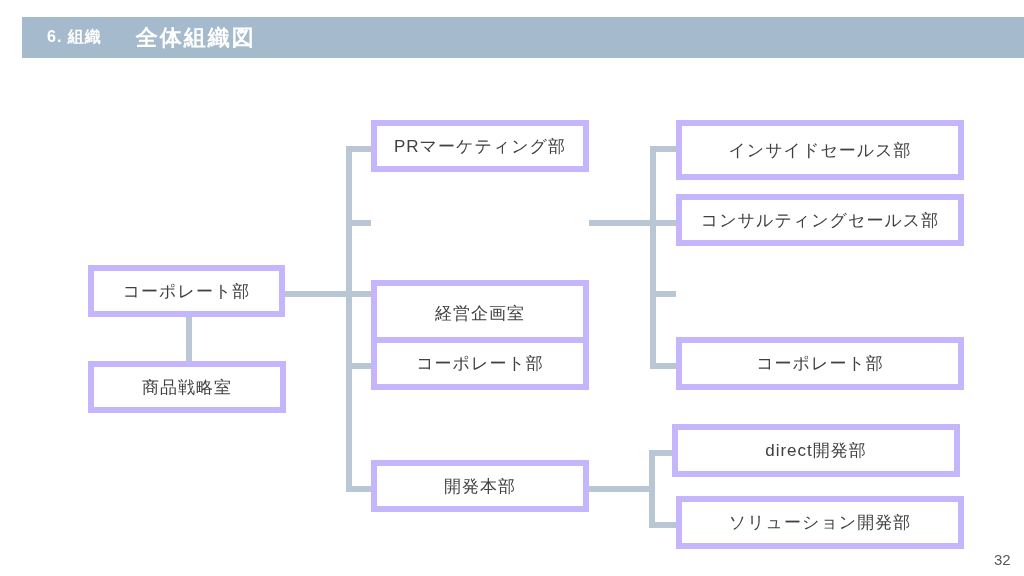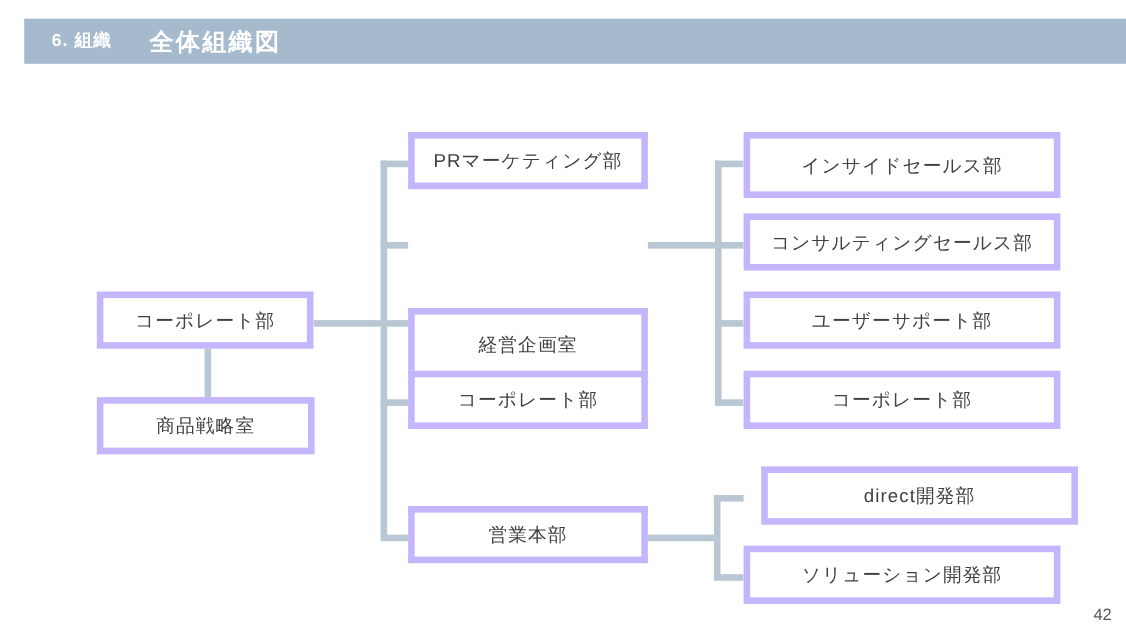--- a/index.html
+++ b/index.html
@@ -62,24 +62,23 @@
   <div class="line" style="left:635px;top:436px;width:1px;height:73px"></div>
   <div class="line" style="left:635px;top:436px;width:27px;height:1px"></div>
   <div class="line" style="left:635px;top:508px;width:27px;height:1px"></div>
 
   <div class="node" style="left:74px;top:251px;width:197px;height:52px">コーポレート部</div>
   <div class="node" style="left:74px;top:347px;width:198px;height:52px">商品戦略室</div>
 
   <div class="node" style="left:357px;top:106px;width:218px;height:52px">PRマーケティング部</div>
   <div class="node" style="left:357px;top:266px;width:218px;height:67px">経営企画室</div>
   <div class="node" style="left:357px;top:323px;width:218px;height:53px">コーポレート部</div>
-  <div class="node" style="left:357px;top:446px;width:218px;height:52px">営業本部</div>
+  <div class="node" style="left:357px;top:446px;width:218px;height:52px">開発本部</div>
 
   <div class="node" style="left:662px;top:106px;width:288px;height:60px">インサイドセールス部</div>
   <div class="node" style="left:662px;top:180px;width:288px;height:52px">コンサルティングセールス部</div>
-  <div class="node" style="left:662px;top:251px;width:288px;height:52px">ユーザーサポート部</div>
   <div class="node" style="left:662px;top:323px;width:288px;height:53px">コーポレート部</div>
-  <div class="node" style="left:678px;top:410px;width:288px;height:53px">direct開発部</div>
+  <div class="node" style="left:658px;top:410px;width:288px;height:53px">direct開発部</div>
   <div class="node" style="left:662px;top:482px;width:288px;height:53px">ソリューション開発部</div>
 
-  <div class="pagenum">42</div>
+  <div class="pagenum">32</div>
 
 </div>
 
 </body></html>

